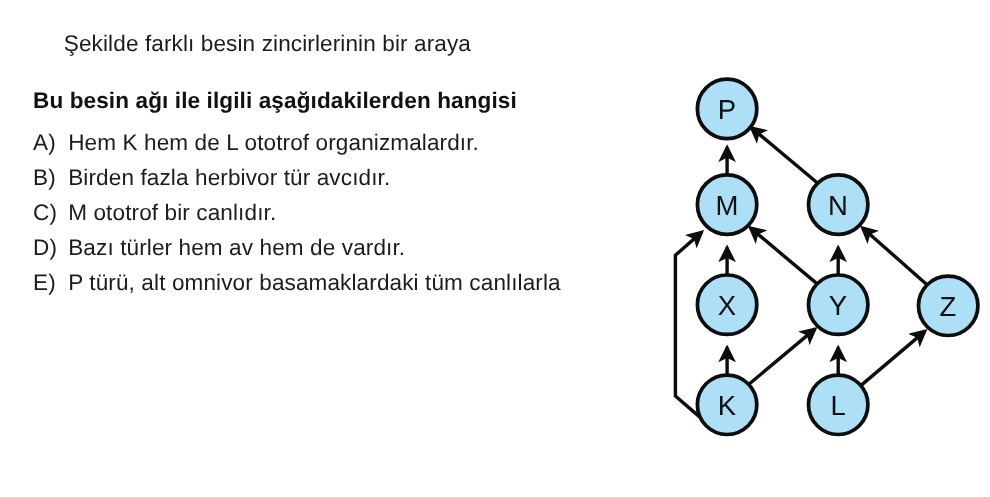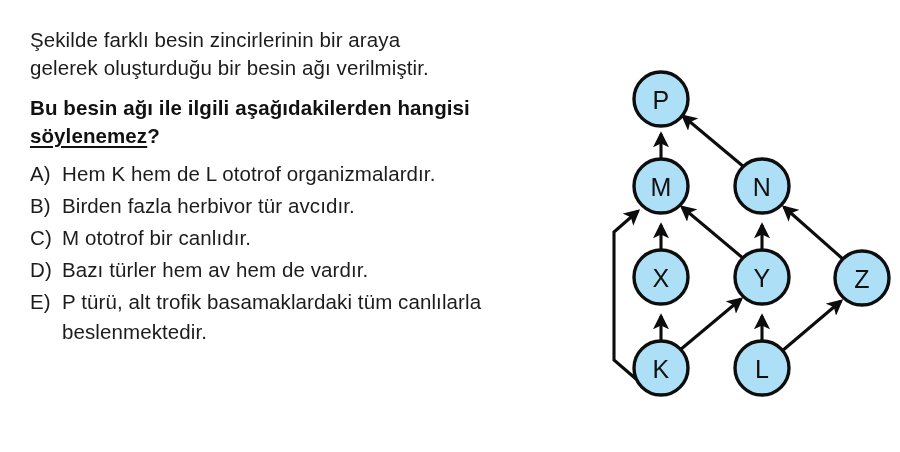--- a/index.html
+++ b/index.html
@@ -24,24 +24,25 @@
     left: 30px;
     top: 26px;
     width: 560px;
   }
   .intro {
     font-size: 20.5px;
     line-height: 28px;
     color: #1c1c1c;
     font-weight: 400;
     letter-spacing: 0.1px;
+    margin-left: 28px;
   }
   .intro-line { display: block; white-space: pre; }
   .stem {
-    margin-top: 12px;
+    margin-top: 24px;
     font-size: 20.5px;
     line-height: 28px;
     font-weight: 700;
     color: #111111;
     letter-spacing: 0.1px;
   }
   .stem-line { display: block; white-space: pre; }
   .stem-underline {
     text-decoration: underline;
     text-underline-offset: 2.5px;
@@ -100,26 +101,24 @@
 </style>
 </head>
 <body>
 
 <div id="page">
 
   <div id="question-panel">
 
     <div class="intro">
       <span class="intro-line">Şekilde farklı besin zincirlerinin bir araya</span>
-      <span class="intro-line">gelerek oluşturduğu bir besin ağı verilmiştir.</span>
     </div>
 
     <div class="stem">
       <span class="stem-line">Bu besin ağı ile ilgili aşağıdakilerden hangisi</span>
-      <span class="stem-line"><span class="stem-underline">söylenemez</span><span>?</span></span>
     </div>
 
     <div id="options">
 
       <div class="option">
         <span class="option-letter">A)</span>
         <span class="option-text">
           <span class="option-text-line">Hem K hem de L ototrof organizmalardır.</span>
         </span>
       </div>
@@ -141,22 +140,21 @@
       <div class="option">
         <span class="option-letter">D)</span>
         <span class="option-text">
           <span class="option-text-line">Bazı türler hem av hem de vardır.</span>
         </span>
       </div>
 
       <div class="option">
         <span class="option-letter">E)</span>
         <span class="option-text">
-          <span class="option-text-line">P türü, alt trofik basamaklardaki tüm canlılarla</span>
-          <span class="option-text-line">beslenmektedir.</span>
+          <span class="option-text-line">P türü, alt omnivor basamaklardaki tüm canlılarla</span>
         </span>
       </div>
 
     </div>
   </div>
 
   <div id="food-web">
     <svg width="300" height="360" viewBox="0 0 300 360" xmlns="http://www.w3.org/2000/svg">
       <defs>
         <marker id="arrowhead" markerWidth="5.2" markerHeight="5.2" refX="4.3" refY="2.6" orient="auto" markerUnits="strokeWidth">

